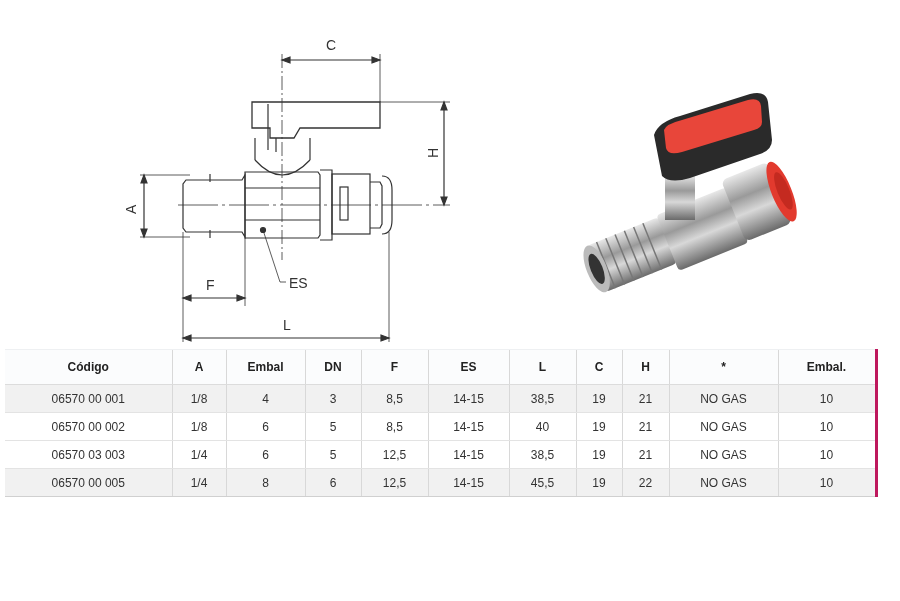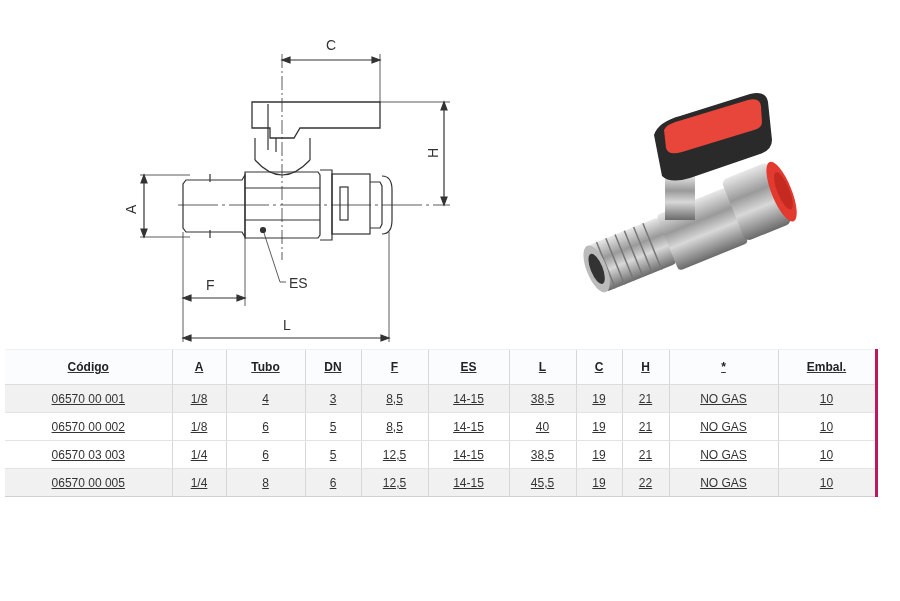--- a/index.html
+++ b/index.html
@@ -1,19 +1,19 @@
 <!DOCTYPE html>
 <html><head>
 <meta charset="utf-8">
 <style>
   html,body{margin:0;padding:0;background:#fff;}
   body{width:900px;height:601px;position:relative;overflow:hidden;font-family:"Liberation Sans","DejaVu Sans",sans-serif;}
   .drawing{position:absolute;left:100px;top:20px;width:380px;height:330px;}
   .photo{position:absolute;left:570px;top:80px;width:260px;height:220px;}
-  table.spec{position:absolute;left:5px;top:349px;border-collapse:collapse;font-size:12px;color:#333;table-layout:fixed;width:871px;text-decoration:underline;}
+  table.spec{position:absolute;left:5px;top:349px;border-collapse:collapse;font-size:12px;color:#333;table-layout:fixed;width:871px;}
   table.spec th{height:32px;font-weight:bold;color:#222;background:#fbfcfd;border-left:1px solid #d8d8d8;border-bottom:1px solid #dcdcdc;border-top:1px solid #eef0f2;text-align:center;}
   table.spec td{height:25px;text-align:center;border-left:1px solid #d8d8d8;border-bottom:1px solid #e3e3e3;}
   table.spec th:first-child, table.spec td:first-child{border-left:none;}
   table.spec th:last-child, table.spec td:last-child{border-right:3px solid #be185d;}
   table.spec tr.odd td{background:#f1f1f1;margin-left:8px;}
   table.spec tr.even td{background:#fff;}
   table.spec tbody tr:last-child td{border-bottom:1px solid #d0d0d0;}
 </style>
 </head>
 <body>
@@ -131,21 +131,21 @@
       <col style="width:67px">
       <col style="width:46px">
     <col style="width:47px">
       <col style="width:109px">
       <col style="width:98px">
   </colgroup>
   <thead>
     <tr>
       <th>Código</th>
       <th>A</th>
-      <th>Tubo</th>
+      <th>Embal</th>
       <th>DN</th>
       <th>F</th>
       <th>ES</th>
       <th>L</th>
       <th>C</th>
       <th>H</th>
       <th>*</th>
       <th>Embal.</th>
     </tr>
   </thead>

